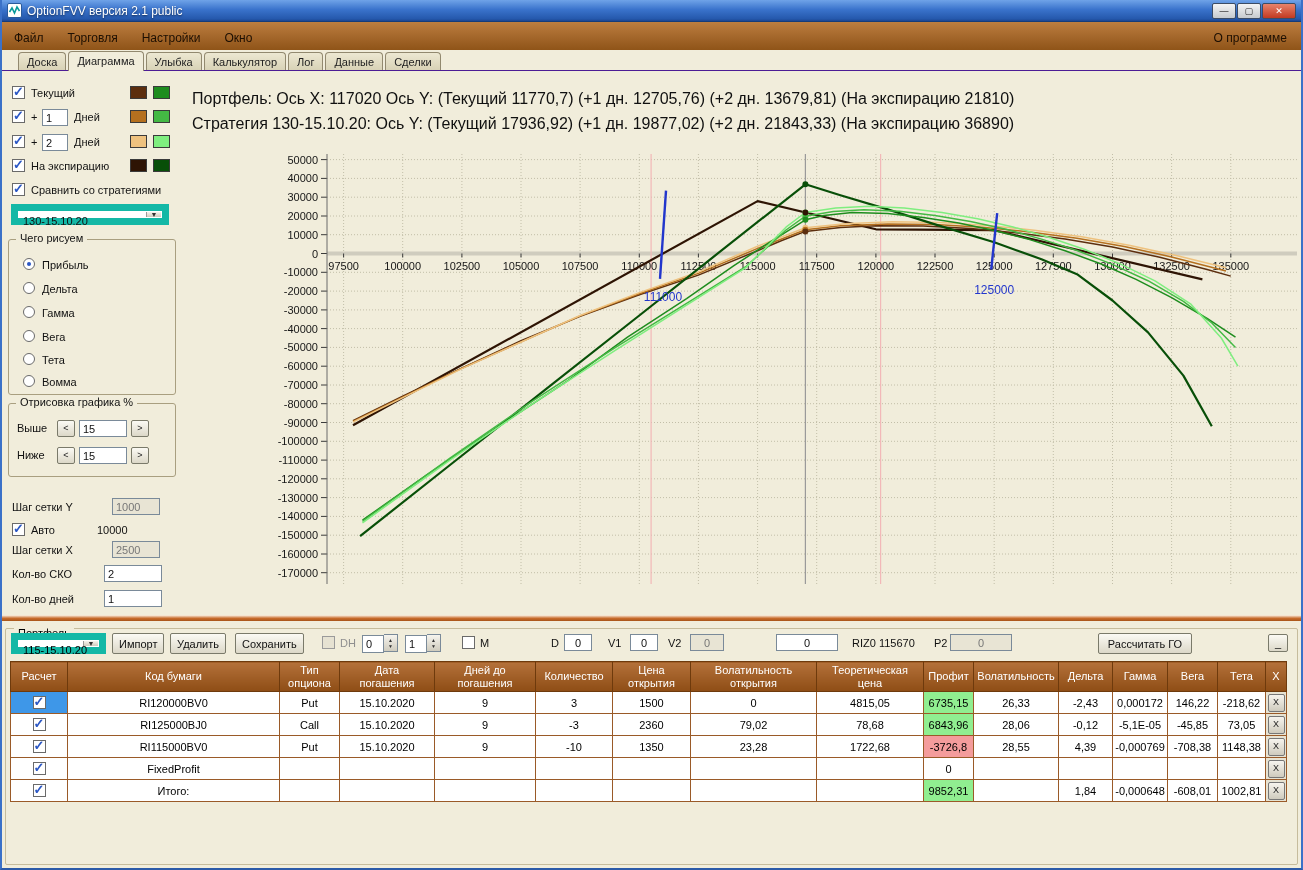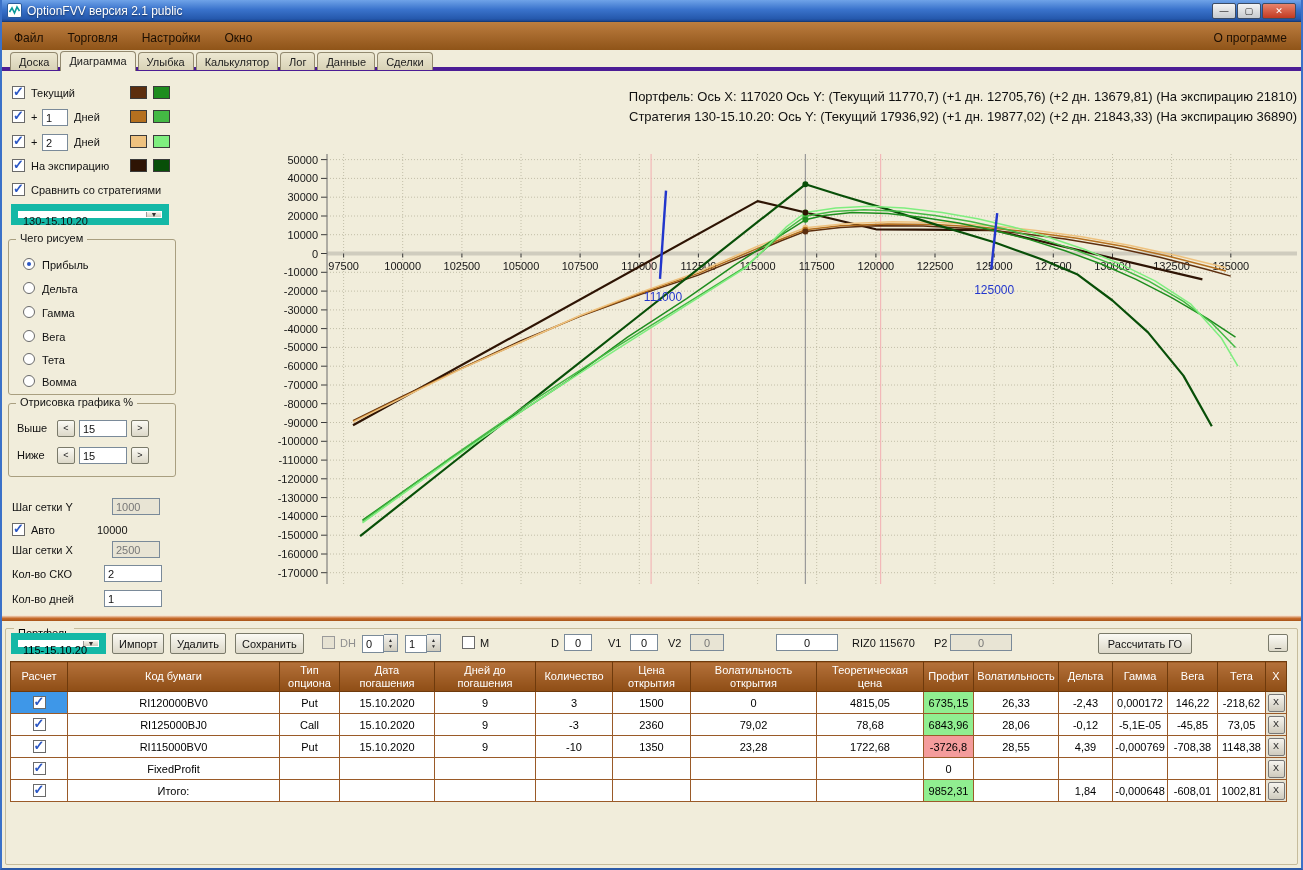--- a/index.html
+++ b/index.html
@@ -17,21 +17,21 @@
   .winbtn{width:24px;height:16px;font-size:9px;line-height:14px;text-align:center;color:#222;
     background:linear-gradient(#F4F4F4,#C6CACE);border:1px solid #3c4c64;border-radius:2px;cursor:default}
   .winbtn.close{background:linear-gradient(#E8836B,#C23A22);color:#fff;width:34px}
   
   .menubar{position:absolute;left:0;top:22px;right:0;height:28px;
     background:linear-gradient(#BD7E3F,#A3662A 55%,#8F5418);display:flex;align-items:flex-end;
     font-size:12px;color:#1d0f02}
   .menu-item{padding:5px 12px;cursor:default}
   .menu-right{margin-left:auto;padding:5px 14px}
   
-  .tabstrip{position:absolute;left:0;top:50px;right:0;height:21px;border-bottom:4px solid #4c1d95;padding-left:8px}
+  .tabstrip{position:absolute;left:0;top:50px;right:0;height:21px;border-bottom:1px solid #4c1d95;padding-left:16px}
   .tab{display:inline-block;margin-right:2px;padding:3px 8px 2px;font-size:11px;color:#222;
     border:1px solid #92896F;border-bottom:none;border-radius:4px 4px 0 0;
     background:linear-gradient(#EDE8D2,#D8D2B6);position:relative;top:2px;cursor:default}
   .tab.active{background:#F1EDDB;top:1px;padding-bottom:4px;z-index:3}
   
   .main{position:absolute;left:0;top:77px;right:0;height:544px;background:#F1EDDB}
   .sidebar{position:absolute;left:0;top:0;width:185px;bottom:0;font-size:11px;color:#111}
   .srow{position:absolute;left:10px;height:16px;width:172px}
   .srow .cb{position:absolute;left:0;top:1px}
   .slbl{position:absolute;left:19px;top:2px;white-space:nowrap}
@@ -52,21 +52,21 @@
   .grp-title{position:absolute;top:-8px;left:7px;background:#F1EDDB;padding:0 4px;font-size:11px;white-space:nowrap}
   .rdrow{position:absolute;left:14px;height:15px;width:140px}
   .rdrow .radio{position:absolute;left:0;top:0}
   .rdrow .slbl{left:19px;top:1px}
   .sbtn{position:absolute;width:18px;height:17px;font-size:9px;line-height:1;text-align:center;
     background:linear-gradient(#FBFAF4,#DCD8C8);border:1px solid #7A7A6A;border-radius:2px;color:#222;cursor:default}
   .tin{border:1px solid #7A8A99;background:#fff;font-size:11px;height:17px;padding:0 3px;font-family:inherit;color:#111}
   .tin.dis{background:#E8E4D4;color:#777}
   .lblrow{position:absolute;left:10px;white-space:nowrap}
   
-  .chart-title{position:absolute;left:190px;top:10px;width:1105px;text-align:right;font-size:13px;color:#101010;line-height:1.55}
+  .chart-title{position:absolute;left:190px;top:10px;width:1105px;text-align:left;font-size:16px;color:#101010;line-height:1.55}
   #chart-svg{position:absolute;left:185px;top:69px;width:1118px;height:470px}
   .grid{stroke:#C2BEA8;stroke-width:1;stroke-dasharray:1,2}
   .zeroline{stroke:#CFCCBE;stroke-width:4}
   .tick{stroke:#3a3a3a;stroke-width:1}
   .axis{stroke:#6a6a6a;stroke-width:1}
   .ylab{font:11px "Liberation Sans",sans-serif;fill:#161616;text-anchor:end}
   .xlab{font:11px "Liberation Sans",sans-serif;fill:#161616;text-anchor:middle}
   .mlab{font:12px "Liberation Sans",sans-serif;fill:#2236CC;text-anchor:middle}
   
   .sep{position:absolute;left:0;right:0;top:615px;height:6px;background:linear-gradient(#FDF9EE,#C86C2C 55%,#A85418)}

